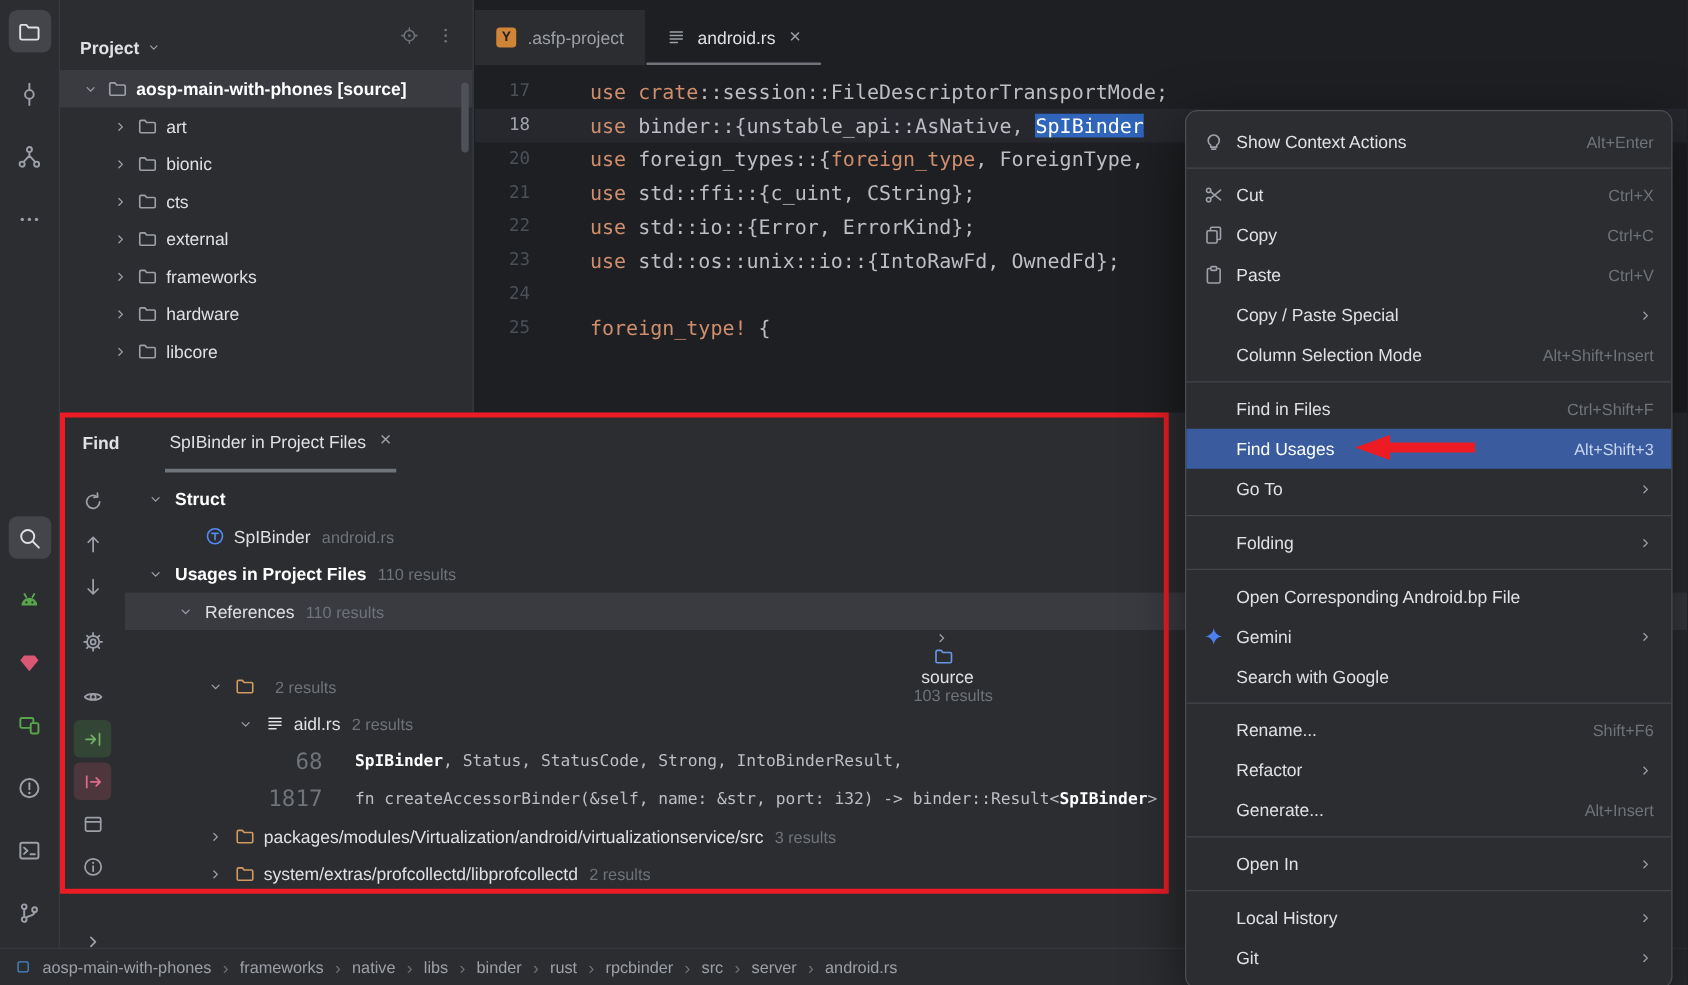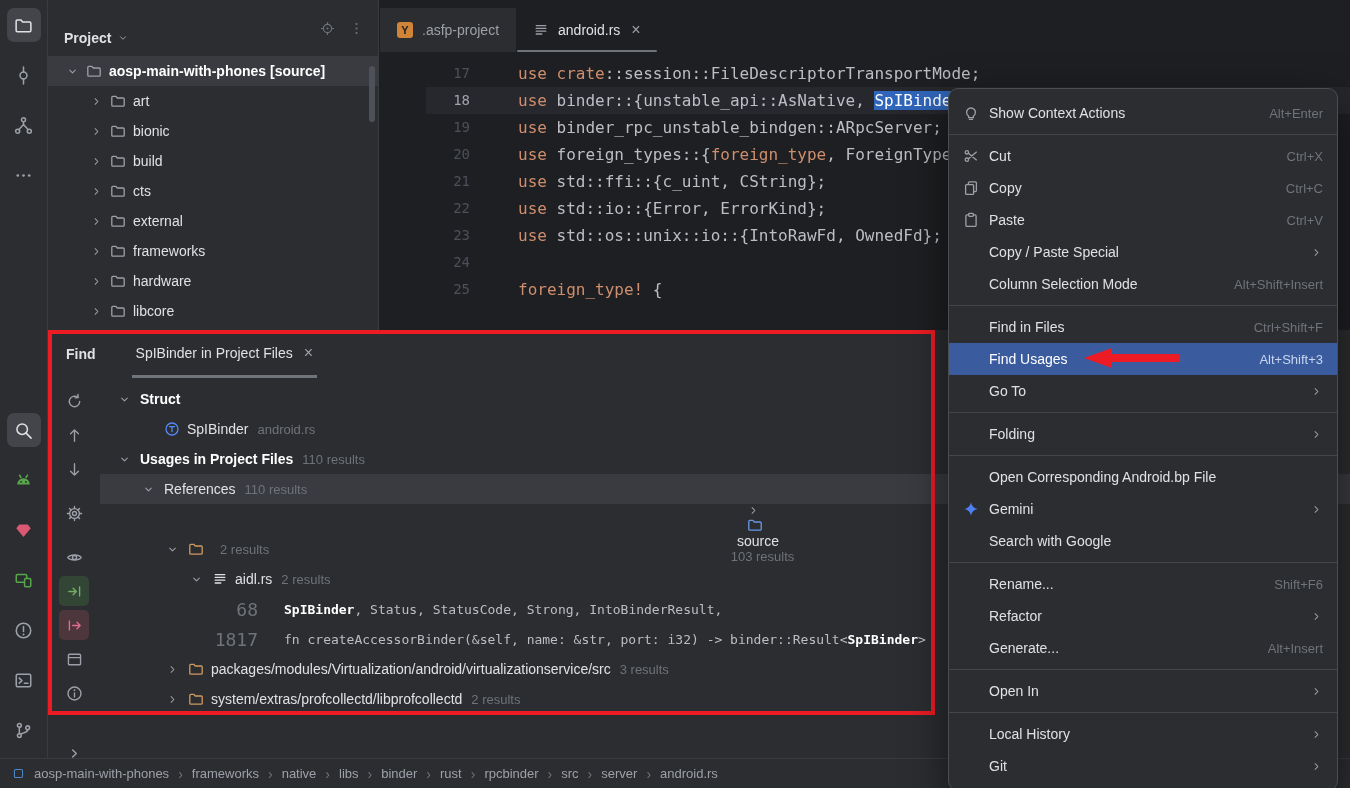--- a/index.html
+++ b/index.html
@@ -50,21 +50,21 @@
   .tab-bar{height:52px;display:flex;align-items:stretch;padding-top:8px;}
   .tab{display:flex;align-items:center;gap:9px;padding:0 17px;font-size:14px;color:#9da0a8;position:relative;}
   .tab-asfp{background:#2b2d30;}
   .tab.active{color:#dfe1e5;}
   .tab.active::after{content:"";position:absolute;left:1px;right:1px;bottom:0;height:2px;background:#6f737a;border-radius:1px;}
   .asfp-ic{width:16px;height:16px;border-radius:3px;background:#d08437;color:#1e1f22;font-size:11px;
     font-weight:700;display:flex;align-items:center;justify-content:center;}
   .tab-fic{color:#9da0a8;}
   .tab-close{color:#9da0a8;font-size:16px;line-height:1;margin-left:2px;}
 
-  .code{padding-top:8px;margin-left:46px;}
+  .code{padding-top:8px;}
   .code-line{display:flex;height:27px;line-height:27px;white-space:pre;
     font-family:"DejaVu Sans Mono","Liberation Mono",monospace;font-size:16px;}
   .gutter-num{flex:none;width:64px;padding-right:20px;text-align:right;color:#4b5059;font-size:14px;}
   .code-text{padding-left:28px;}
   .caret-line{background:#26282e;}
   .caret-line .gutter-num{color:#a1a3ab;}
   .seg-kw{color:#cf8e6d;}
   .seg-mac{color:#cf8e6d;}
   .seg-pl{color:#bcbec4;}
   .seg-sel{background:var(--sel-blue);color:#fff;}
@@ -300,33 +300,20 @@
           <span class="icon tree-chev">
             <svg viewBox="0 0 16 16">
               <path d="M6.3 4.6L9.7 8l-3.4 3.4"></path>
             </svg>
           </span>
           <span class="icon tree-ic">
             <svg viewBox="0 0 16 16">
               <path d="M1.8 4.3c0-.6.4-1 1-1h3.1l1.4 1.7h5.9c.6 0 1 .4 1 1v6.2c0 .6-.4 1-1 1H2.8c-.6 0-1-.4-1-1z"></path>
             </svg>
           </span>
-          <span>build</span>
-        </div>
-        <div class="pt-row child">
-          <span class="icon tree-chev">
-            <svg viewBox="0 0 16 16">
-              <path d="M6.3 4.6L9.7 8l-3.4 3.4"></path>
-            </svg>
-          </span>
-          <span class="icon tree-ic">
-            <svg viewBox="0 0 16 16">
-              <path d="M1.8 4.3c0-.6.4-1 1-1h3.1l1.4 1.7h5.9c.6 0 1 .4 1 1v6.2c0 .6-.4 1-1 1H2.8c-.6 0-1-.4-1-1z"></path>
-            </svg>
-          </span>
           <span>cts</span>
         </div>
         <div class="pt-row child">
           <span class="icon tree-chev">
             <svg viewBox="0 0 16 16">
               <path d="M6.3 4.6L9.7 8l-3.4 3.4"></path>
             </svg>
           </span>
           <span class="icon tree-ic">
             <svg viewBox="0 0 16 16">
@@ -390,21 +377,20 @@
               <path d="M3.2 3.6h9.6M3.2 6.4h9.6M3.2 9.2h9.6M3.2 12h5.6"></path>
             </svg>
           </span>
         <span class="tab-label">android.rs</span>
         <span class="tab-close">×</span>
       </div>
     </div>
     <div class="code" id="code-lines">
         <div class="code-line"><span class="gutter-num">17</span><span class="code-text"><span class="seg-kw">use </span><span class="seg-kw">crate</span><span class="seg-pl">::session::FileDescriptorTransportMode;</span></span></div>
         <div class="code-line caret-line"><span class="gutter-num">18</span><span class="code-text"><span class="seg-kw">use </span><span class="seg-pl">binder::{unstable_api::AsNative, </span><span class="seg-sel">SpIBinder</span></span></div>
-        <div class="code-line"><span class="gutter-num">19</span><span class="code-text"><span class="seg-kw">use </span><span class="seg-pl">binder_rpc_unstable_bindgen::ARpcServer;</span></span></div>
         <div class="code-line"><span class="gutter-num">20</span><span class="code-text"><span class="seg-kw">use </span><span class="seg-pl">foreign_types::{</span><span class="seg-mac">foreign_type</span><span class="seg-pl">, ForeignType,</span></span></div>
         <div class="code-line"><span class="gutter-num">21</span><span class="code-text"><span class="seg-kw">use </span><span class="seg-pl">std::ffi::{c_uint, CString};</span></span></div>
         <div class="code-line"><span class="gutter-num">22</span><span class="code-text"><span class="seg-kw">use </span><span class="seg-pl">std::io::{Error, ErrorKind};</span></span></div>
         <div class="code-line"><span class="gutter-num">23</span><span class="code-text"><span class="seg-kw">use </span><span class="seg-pl">std::os::unix::io::{IntoRawFd, OwnedFd};</span></span></div>
         <div class="code-line"><span class="gutter-num">24</span><span class="code-text"></span></div>
         <div class="code-line"><span class="gutter-num">25</span><span class="code-text"><span class="seg-mac">foreign_type!</span><span class="seg-pl"> {</span></span></div>
       </div>
   </section>
 
   <section class="find-panel">

